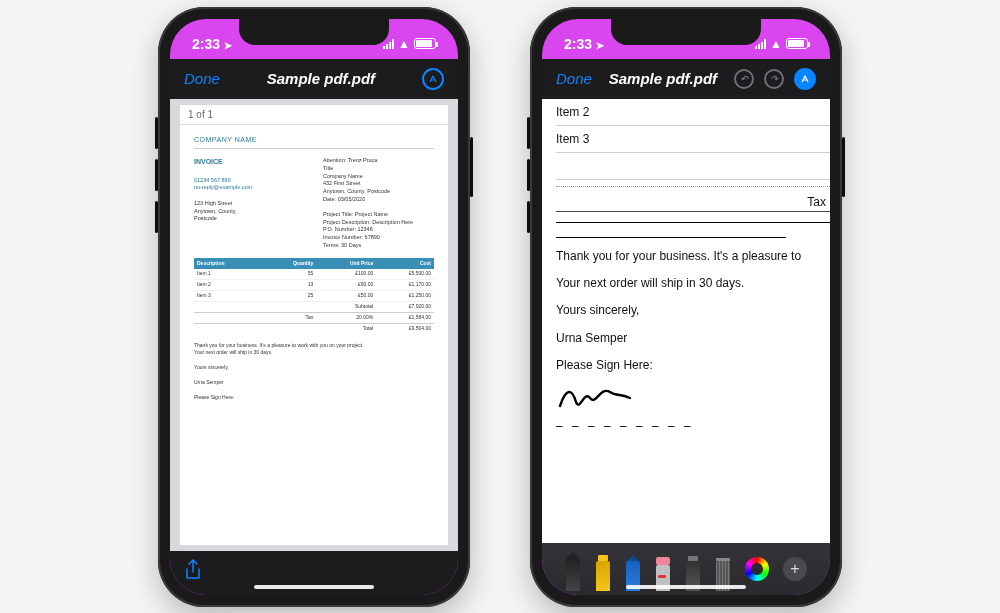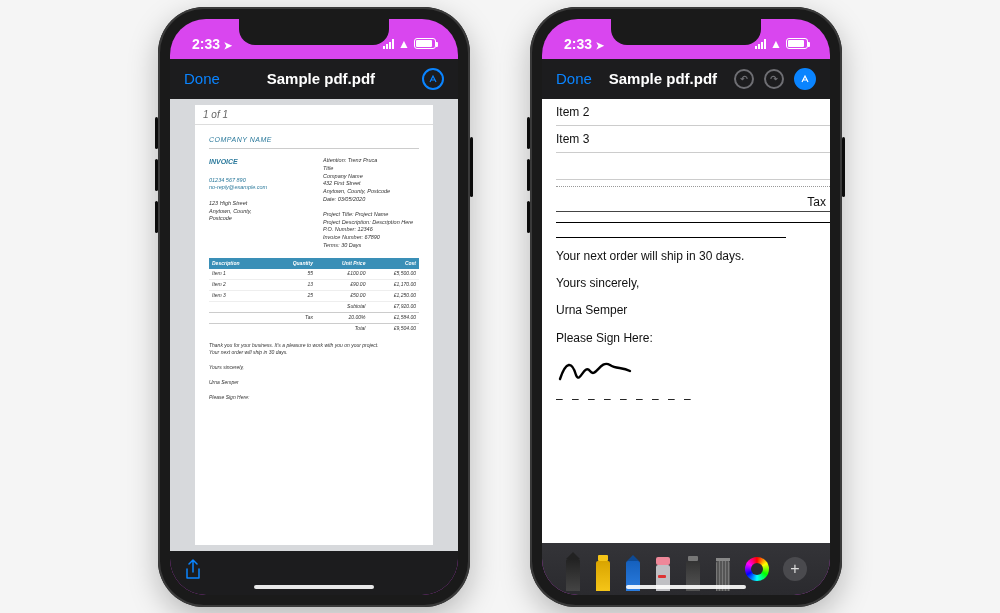--- a/index.html
+++ b/index.html
@@ -39,31 +39,31 @@
   .sig { display:inline-flex; align-items:flex-end; gap:1px; height:10px;}
   .sig i{width:2px;background:#fff;display:inline-block}
   .sig i:nth-child(1){height:3px}.sig i:nth-child(2){height:5px}
   .sig i:nth-child(3){height:7px}.sig i:nth-child(4){height:10px}
   .batt{width:22px;height:11px;border:1px solid #fff;border-radius:3px;position:relative}
   .batt::before{content:'';position:absolute;left:1px;top:1px;bottom:1px;width:16px;background:#fff;border-radius:1px}
   .batt::after{content:'';position:absolute;right:-3px;top:3px;width:2px;height:5px;background:#fff;border-radius:0 1px 1px 0}
   .loc{font-size:10px;transform:rotate(0deg);margin-left:1px}
   .navbar {
     height:40px; background:#1c1c1e; display:flex; align-items:center;
-    justify-content:space-between; padding:0 14px; color:#fff; font-size:15px;
+    justify-content:space-between; padding:0 14px; color:#fff; font-size:15px;font-style:italic;
   }
   .navbar .title{font-weight:600;font-size:15px}
   .blue{color:#0a84ff}
   .grey{color:#6e6e73}
   .markup-icon{width:22px;height:22px;border:2px solid #0a84ff;border-radius:50%;display:flex;align-items:center;justify-content:center;font-size:12px;color:#0a84ff}
   .nav-right{display:flex;align-items:center;gap:10px}
   .circ{width:20px;height:20px;border:2px solid currentColor;border-radius:50%;display:inline-flex;align-items:center;justify-content:center;font-size:9px;font-weight:700}
   .content{flex:1;background:#1c1c1e;overflow:hidden;position:relative}
   .content.light{background:#d7d9dc}
-  .pagewrap{padding:6px 25px 0;font-style:italic;}
+  .pagewrap{padding:6px 10px 0;}
   .pager{background:#fff;font-size:10px;color:#666;padding:4px 8px;border-bottom:1px solid #ddd}
   .doc{background:#fff;min-height:420px;font-size:5.5px;color:#333;padding:10px 14px;line-height:1.4}
   .doc .cname{color:#2c7a9c;font-size:7px;letter-spacing:.5px}
   .doc hr{border:none;border-top:1px solid #ccc;margin:4px 0 8px}
   .two-col{display:flex;gap:18px;margin-top:6px}
   .col{flex:1}
   .lbl{color:#2c7a9c;font-weight:600;font-size:7px;margin-bottom:2px}
   .link{color:#2c7a9c}
   table.tbl{width:100%;border-collapse:collapse;margin-top:8px;font-size:5px}
   table.tbl th{background:#3a8fb7;color:#fff;text-align:left;padding:2px 3px;font-weight:600}
@@ -266,20 +266,21 @@
         <div class="row2">
             <span>Item 3</span>
           </div>
         <div class="row2">
             <span>&nbsp;</span>
           </div>
         <div class="dot"></div>
         <div class="tax">Tax</div>
         <div style="border-bottom:1px solid #000;margin-top:10px"></div>
         <div class="thick"></div>
+        <div class="msg">Thank you for your business. It's a pleasure to</div>
         <div class="msg">Your next order will ship in 30 days.</div>
         <div class="msg">Yours sincerely,</div>
         <div class="msg">Urna Semper</div>
         <div class="msg">Please Sign Here:</div>
         <div class="sig-draw">
           <svg viewBox="0 0 80 28">
               <path d="M4 22 C10 4,16 4,20 18 C24 28,28 6,34 14 C40 22,44 2,54 8 C60 12,66 10,74 14" stroke="#000" stroke-width="2.4" fill="none" stroke-linecap="round"></path>
             </svg>
         </div>
         <div class="dashline">– – – – – – – – –</div>

